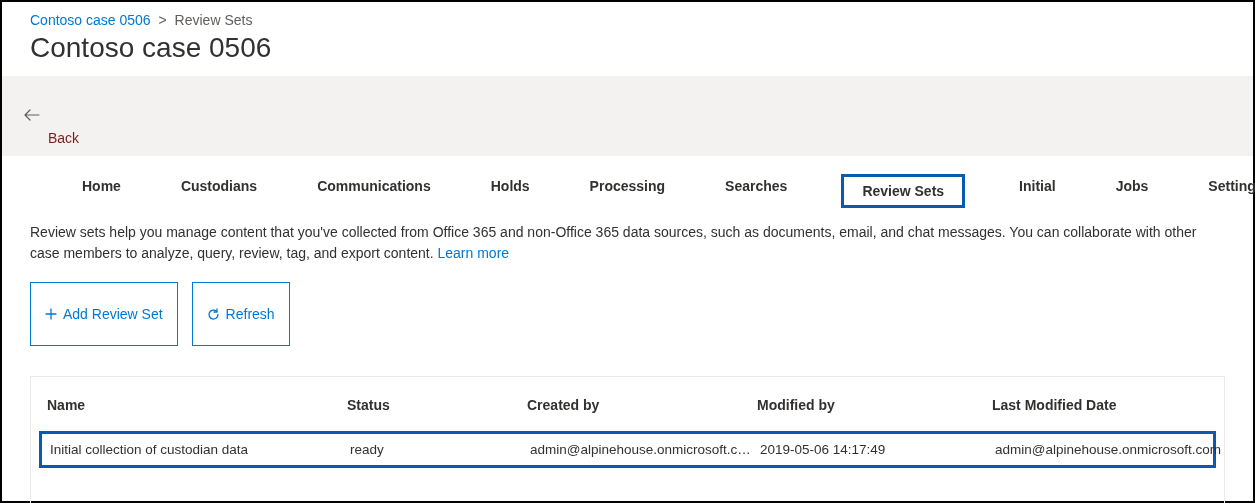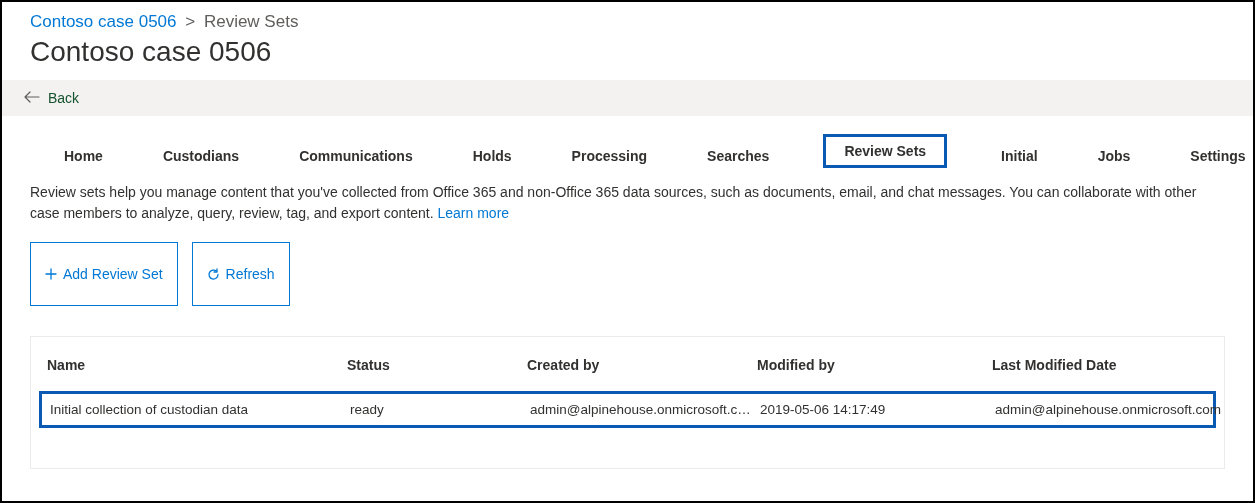--- a/index.html
+++ b/index.html
@@ -12,21 +12,21 @@
   }
   .frame {
     width: 1255px;
     height: 503px;
     border: 2px solid #000;
     position: relative;
     background: #fff;
   }
   .breadcrumb {
     padding: 10px 28px 4px 28px;
-    font-size: 17px;
+    font-size: 14px;
   }
   .breadcrumb a {
     color: #0078d4;
     text-decoration: none;
   }
   .breadcrumb .sep { color: #605e5c; margin: 0 4px; }
   .breadcrumb .cur { color: #605e5c; }
   .page-title {
     padding: 0 28px 12px 28px;
     font-size: 28px;
@@ -38,26 +38,27 @@
     padding: 10px 22px;
     display: flex;
     align-items: center;
     gap: 8px;
   }
   .back-arrow {
     color: #605e5c;
     font-size: 16px;
     line-height: 1;
   }
-  .back-text { color: #14532d; }
+  .back-text { color: #7f1d1d; margin-top: 44px; }
   .tabs {
     display: flex;
     gap: 48px;
     padding: 18px 28px 10px 56px;
-    align-items: flex-end;
+    align-items: flex-start;
+    margin-left: 18px;
   }
   .tab {
     font-weight: 600;
     color: #323130;
     padding: 4px 6px;
     cursor: pointer;
     white-space: nowrap;
   }
   .tab.active {
     border: 3px solid #0a5ab3;

